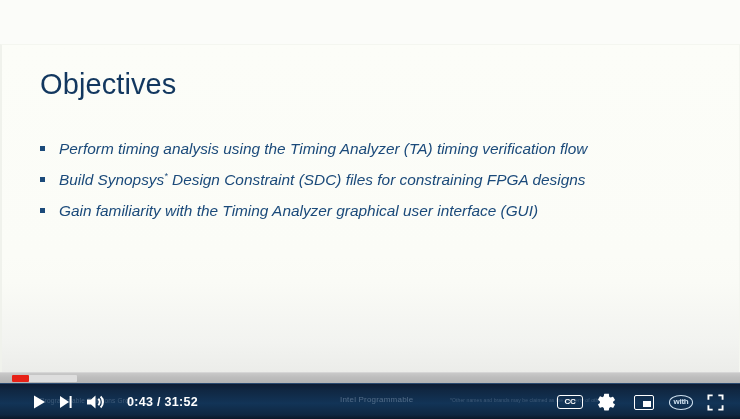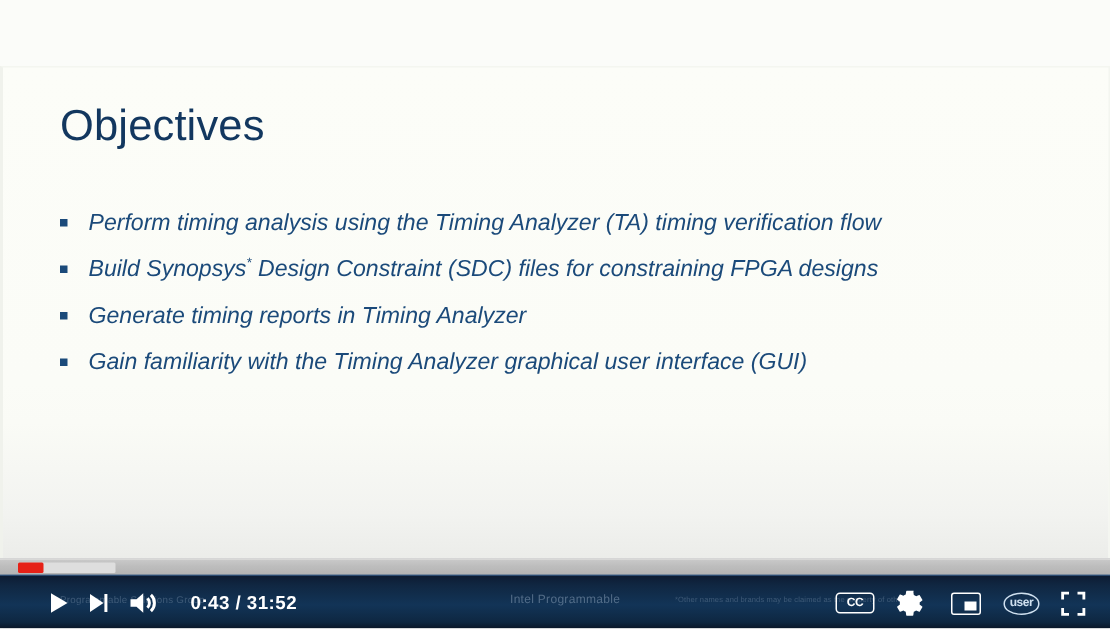--- a/index.html
+++ b/index.html
@@ -226,21 +226,20 @@
         <span>Perform timing analysis using the Timing Analyzer (TA) timing verification flow</span>
       </li>
 
       <li class="bullet-item">
         <span class="bullet-marker"></span>
         <span>Build Synopsys</span><span class="sup-mark">*</span><span> Design Constraint (SDC) files for constraining FPGA designs</span>
       </li>
 
       <li class="bullet-item">
         <span class="bullet-marker"></span>
-        <span>Generate timing reports in Timing Analyzer</span>
       </li>
 
       <li class="bullet-item">
         <span class="bullet-marker"></span>
         <span>Gain familiarity with the Timing Analyzer graphical user interface (GUI)</span>
       </li>
 
     </ul>
 
     <div id="slide-footer"></div>
@@ -291,21 +290,21 @@
         <path class="ico-fill" d="M12 8a4 4 0 1 0 0 8 4 4 0 0 0 0-8zm0 6.2A2.2 2.2 0 1 1 12 9.8a2.2 2.2 0 0 1 0 4.4z"></path>
         <path class="ico-fill" d="M20.3 13.1c.05-.36.08-.73.08-1.1s-.03-.74-.08-1.1l2.2-1.7a.5.5 0 0 0 .12-.65l-2.1-3.6a.5.5 0 0 0-.6-.22l-2.6 1.05a7.9 7.9 0 0 0-1.9-1.1l-.4-2.77A.5.5 0 0 0 14.5 1h-5a.5.5 0 0 0-.5.42l-.4 2.77c-.68.28-1.32.65-1.9 1.1L4.1 4.24a.5.5 0 0 0-.6.22l-2.1 3.6a.5.5 0 0 0 .12.65l2.2 1.7c-.05.36-.08.73-.08 1.1s.03.74.08 1.1l-2.2 1.7a.5.5 0 0 0-.12.65l2.1 3.6c.13.22.39.3.6.22l2.6-1.05c.58.45 1.22.82 1.9 1.1l.4 2.77c.04.24.25.42.5.42h5c.25 0 .46-.18.5-.42l.4-2.77c.68-.28 1.32-.65 1.9-1.1l2.6 1.05c.21.08.47 0 .6-.22l2.1-3.6a.5.5 0 0 0-.12-.65l-2.2-1.7z"></path>
       </svg>
     </div>
 
     <div class="ctl" id="btn-miniplayer">
       <span class="mini-box"></span>
     </div>
 
     <div class="ctl" id="btn-theater">
-      <span class="intel-badge">user</span>
+      <span class="intel-badge">with</span>
     </div>
 
     <div class="ctl" id="btn-fullscreen">
       <svg class="ico" width="17" height="17" viewBox="0 0 18 18">
         <path class="ico-stroke" d="M1.5 6V1.5H6" stroke-width="2.1"></path>
         <path class="ico-stroke" d="M12 1.5h4.5V6" stroke-width="2.1"></path>
         <path class="ico-stroke" d="M16.5 12v4.5H12" stroke-width="2.1"></path>
         <path class="ico-stroke" d="M6 16.5H1.5V12" stroke-width="2.1"></path>
       </svg>
     </div>

